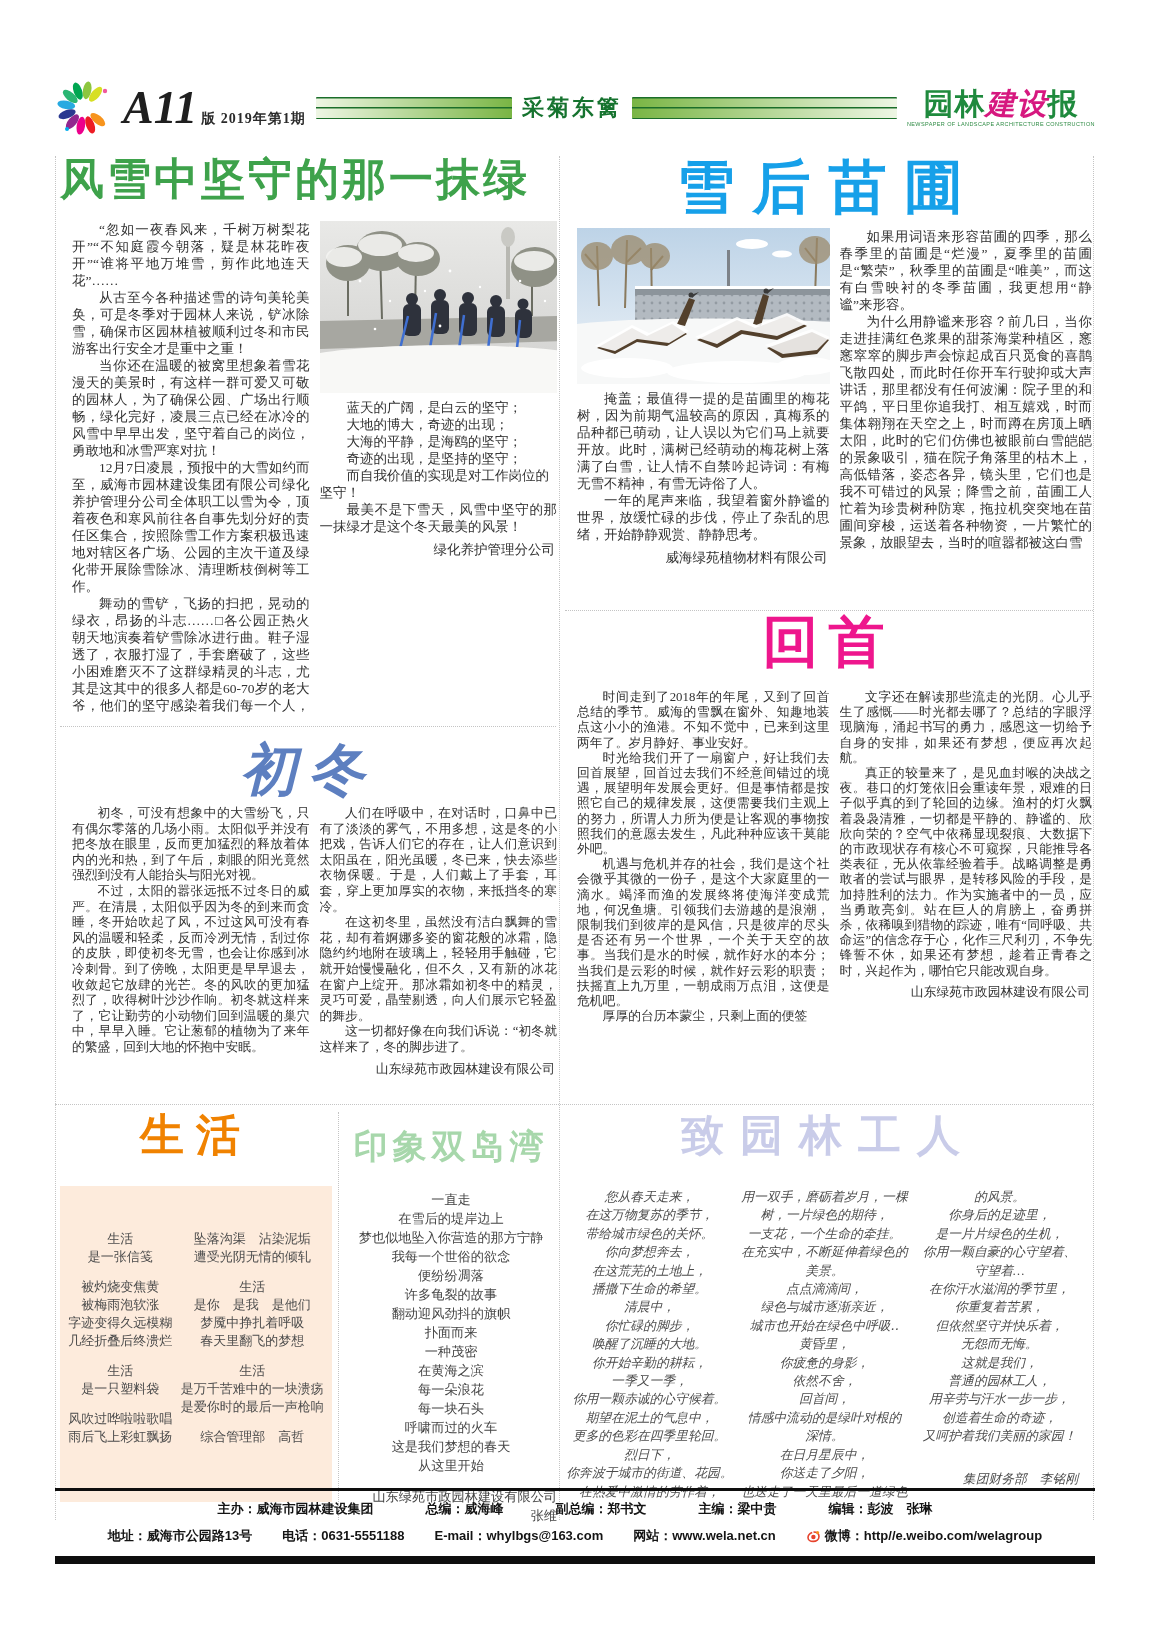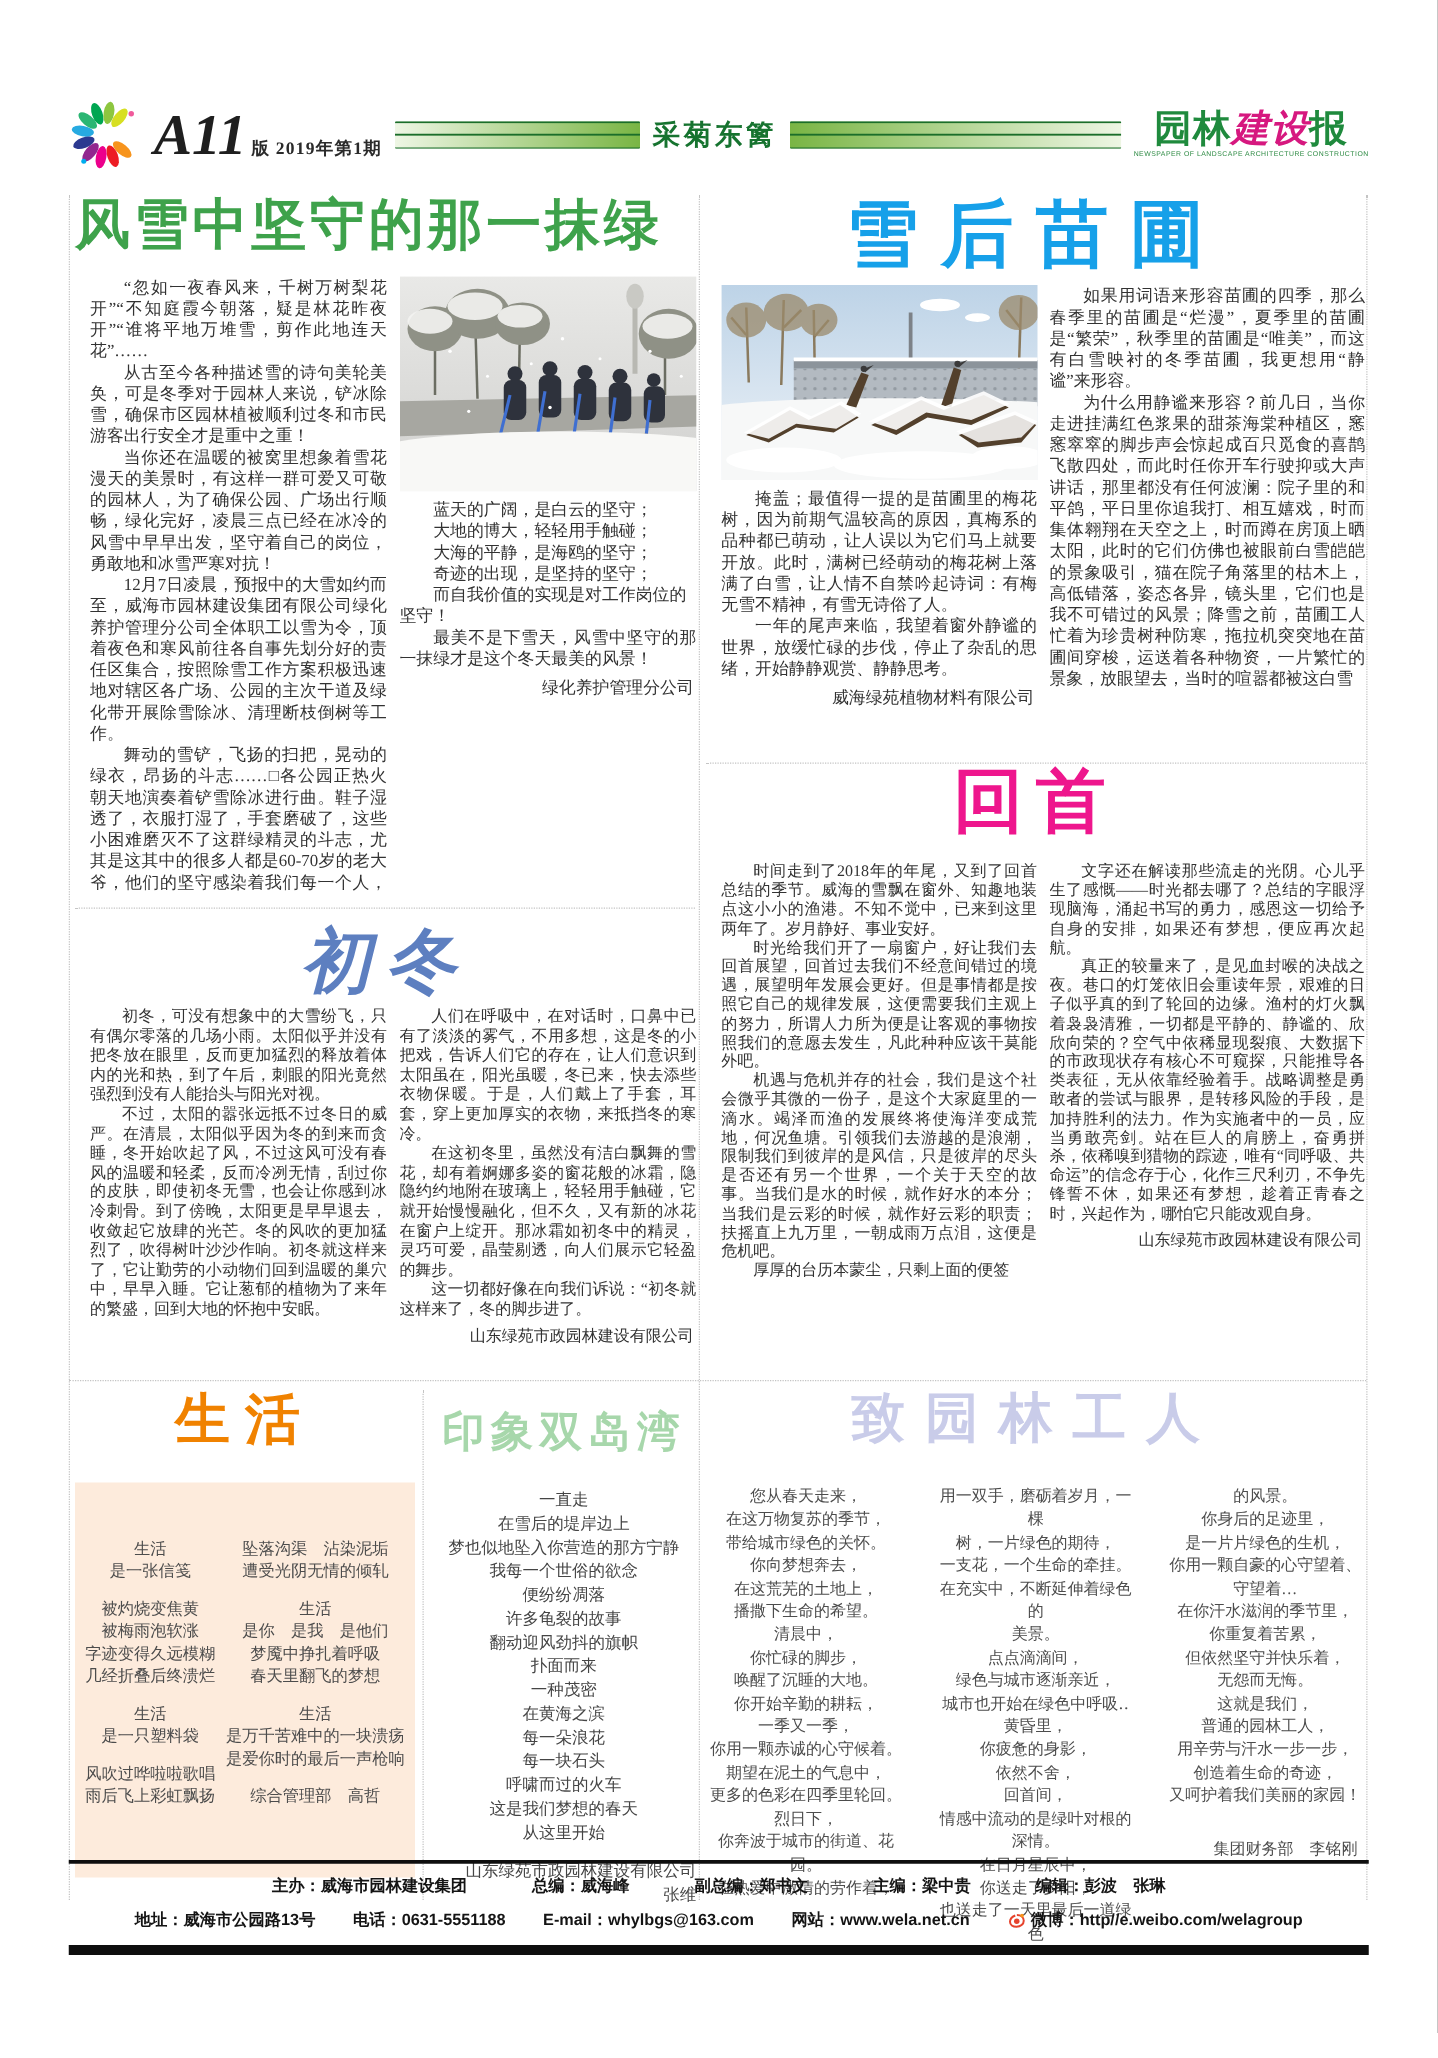--- a/index.html
+++ b/index.html
@@ -81,21 +81,21 @@
   #art-yinxiang{left:345px;top:1112px;width:212px;}
   #art-yinxiang h1{font-size:34px;color:#a7d7ab;text-align:center;letter-spacing:5px;
                    height:48px;margin-top:16px;margin-bottom:14px;}
   .yx-lines{font-size:13.2px;line-height:19px;color:#454545;text-align:center;}
   .yx-sig{margin-top:12px;font-size:13.2px;line-height:19px;text-align:right;color:#454545;}
   .yx-sig p{margin:0;}
 
   
   #art-zhi{left:565px;top:1112px;width:527px;}
   #art-zhi h1{font-size:43px;color:#c9cce9;text-align:center;letter-spacing:16px;height:64px;margin-bottom:12px;}
-  .zh-cols{display:flex;gap:24px;}
+  .zh-cols{display:flex;gap:6px;font-style:italic;}
   .zh-col{width:169px;font-size:12.8px;line-height:18.4px;color:#4c4c4c;text-align:center;}
   .zh-sig{margin-top:24px;text-align:right;padding-right:6px;font-size:12.8px;}
 
   
   .footer{position:absolute;left:55px;top:1488px;width:1040px;border-top:3px solid #0e0e0e;
           font-family:"Liberation Sans",sans-serif;font-weight:bold;color:#141414;font-size:13px;}
   .f-line{display:flex;justify-content:center;align-items:center;margin-top:9px;}
   .f-line1{gap:52px;} .f-line2{gap:30px;}
   .f-list{display:contents;}
   .f-item{white-space:nowrap;}
@@ -223,21 +223,21 @@
             <circle cx="105" cy="70" r="1.2"></circle>
               <circle cx="200" cy="60" r="1.3"></circle>
               <circle cx="70" cy="80" r="1.2"></circle>
             <circle cx="225" cy="80" r="1.2"></circle>
               <circle cx="120" cy="105" r="1.4"></circle>
               <circle cx="55" cy="108" r="1.3"></circle>
           </g>
         </svg>
         <div class="verse">
             <p>蓝天的广阔，是白云的坚守；</p>
-            <p>大地的博大，轻轻用手触碰；</p>
+            <p>大地的博大，奇迹的出现；</p>
             <p>大海的平静，是海鸥的坚守；</p>
             <p>奇迹的出现，是坚持的坚守；</p>
             <p>而自我价值的实现是对工作岗位的坚守！</p>
           </div>
         <p class="para">最美不是下雪天，风雪中坚守的那一抹绿才是这个冬天最美的风景！</p>
         <p class="sig">绿化养护管理分公司</p>
       </div>
     </div>
   </div>
 

